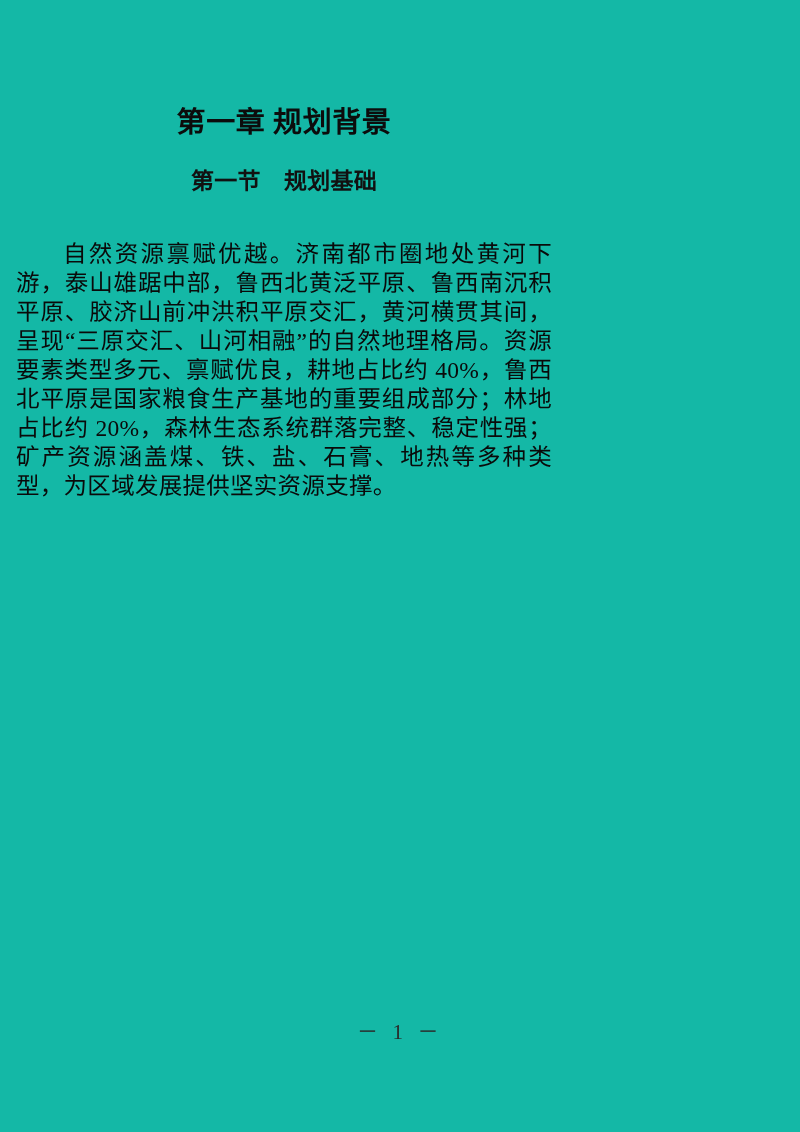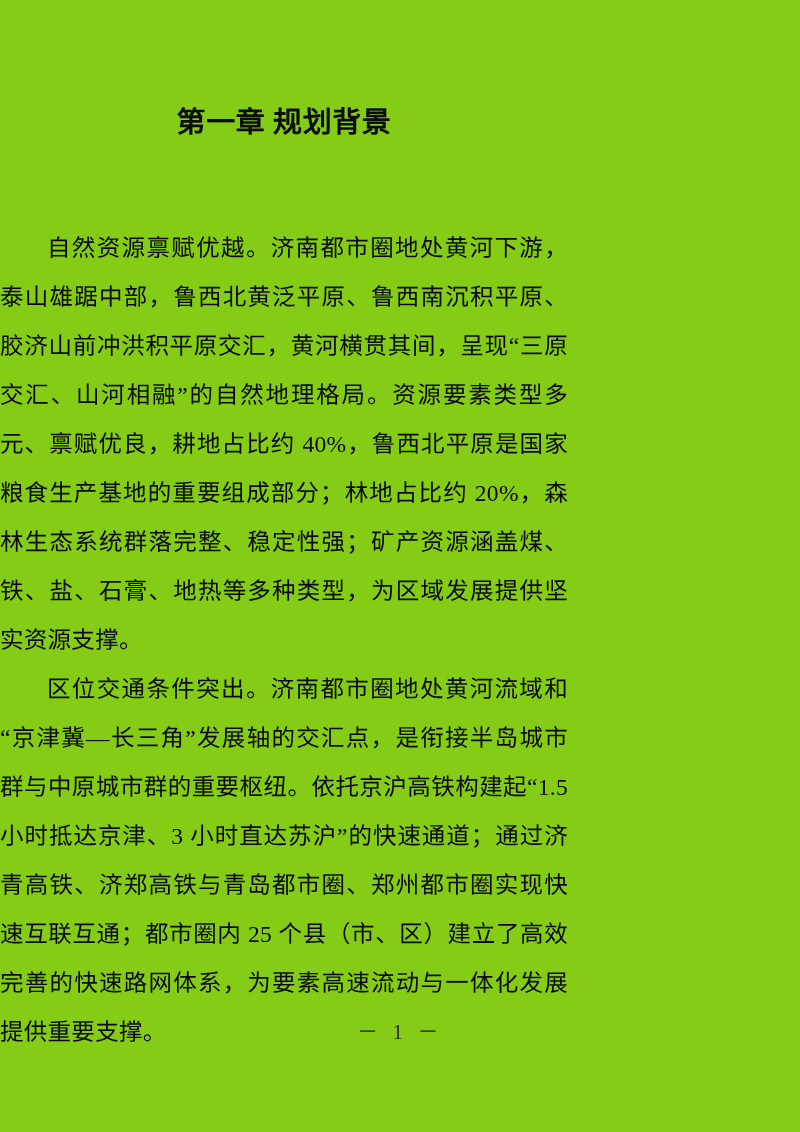--- a/index.html
+++ b/index.html
@@ -7,21 +7,21 @@
     margin: 0;
     padding: 0;
     background: #ffffff;
   }
 
   .page {
     position: relative;
     width: 800px;
     height: 1132px;
     margin: 0 auto;
-    background: #84cc16;
+    background: #14b8a6;
     overflow: hidden;
     box-sizing: border-box;
     font-family: "Liberation Serif", "DejaVu Serif", serif;
     color: #000000;
     -webkit-font-smoothing: antialiased;
   }
 
   
   .content {
     position: absolute;
@@ -66,25 +66,25 @@
 
   
   .body-block {
     position: absolute;
     left: 0;
     top: 224px;
     width: 568px;
   }
 
   .body-para {
-    margin: 0;
+    margin: 16px;
     padding: 0;
     font-family: "Liberation Serif", "DejaVu Serif", serif;
     font-size: 23.5px;
-    line-height: 49px;
+    line-height: 29px;
     text-indent: 2em;
     text-align: justify;
     text-justify: inter-ideograph;
     letter-spacing: 0.012em;
     color: #0a0a0a;
     word-break: break-all;
   }
 
   .body-para + .body-para {
     margin-top: 0;
@@ -104,21 +104,21 @@
     letter-spacing: 0.22em;
   }
 </style>
 </head>
 <body>
 
 <div class="page">
 
   <h1 class="chapter-title">第一章 规划背景</h1>
 
+  <h2 class="section-title">第一节　规划基础</h2>
 
   <div class="content body-block">
     <p class="body-para">自然资源禀赋优越。济南都市圈地处黄河下游，泰山雄踞中部，鲁西北黄泛平原、鲁西南沉积平原、胶济山前冲洪积平原交汇，黄河横贯其间，呈现“三原交汇、山河相融”的自然地理格局。资源要素类型多元、禀赋优良，耕地占比约 40%，鲁西北平原是国家粮食生产基地的重要组成部分；林地占比约 20%，森林生态系统群落完整、稳定性强；矿产资源涵盖煤、铁、盐、石膏、地热等多种类型，为区域发展提供坚实资源支撑。</p>
-    <p class="body-para">区位交通条件突出。济南都市圈地处黄河流域和“京津冀—长三角”发展轴的交汇点，是衔接半岛城市群与中原城市群的重要枢纽。依托京沪高铁构建起“1.5 小时抵达京津、3 小时直达苏沪”的快速通道；通过济青高铁、济郑高铁与青岛都市圈、郑州都市圈实现快速互联互通；都市圈内 25 个县（市、区）建立了高效完善的快速路网体系，为要素高速流动与一体化发展提供重要支撑。</p>
   </div>
 
   <div class="page-footer">－ 1 －</div>
 
 </div>
 
 </body></html>

